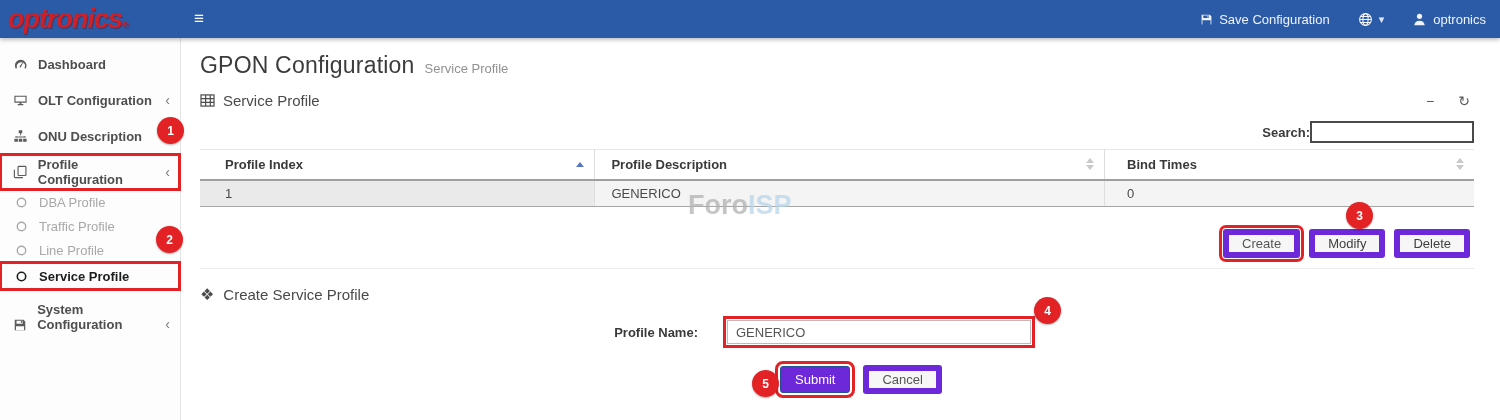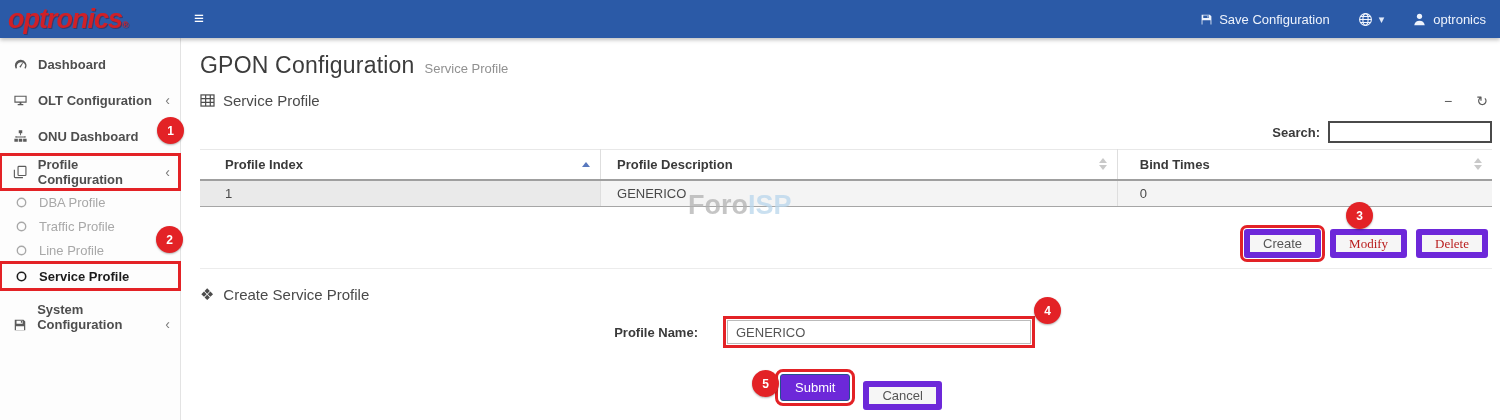--- a/index.html
+++ b/index.html
@@ -16,21 +16,21 @@
   .hamburger { color:#fff; font-size:17px; margin-left:13px; cursor:pointer; }
   .nav-right { margin-left:auto; display:flex; align-items:center; gap:28px; padding-right:14px;
     color:#eef3fc; font-size:13px; }
   .nav-item { display:flex; align-items:center; gap:6px; cursor:pointer; }
   .nav-item svg { display:block; }
   .caret { font-size:11px; color:#dfe8f8; }
 
   
   .layout { display:flex; height:382px; }
   .sidebar { width:181px; background:#fdfdfd; border-right:1px solid #e3e3e3; padding-top:8px; }
-  .main { flex:1; padding:0 8px 0 19px; position:relative; }
+  .main { flex:1; padding:0 26px 0 19px; position:relative; }
 
   
   .side-item { display:flex; align-items:center; height:36px; padding:0 10px 0 12px;
     font-size:13px; font-weight:bold; color:#4e4e4e; cursor:pointer; }
   .side-item .ico { width:17px; margin-right:9px; color:#5b5b5b; display:flex; justify-content:center; }
   .side-item .chev { margin-left:auto; color:#7a7a7a; font-size:14px; font-weight:normal; }
   .side-sub { display:flex; align-items:center; height:24px; padding:0 10px 0 14px;
     font-size:13px; color:#a8a8a8; cursor:pointer; }
   .side-sub .ico { width:15px; margin-right:10px; display:flex; justify-content:center; }
   .side-sub.active { color:#1c1c1c; font-weight:bold; height:28px; }
@@ -42,21 +42,21 @@
   .page-subtitle { font-size:13px; color:#919191; margin-left:10px; }
 
   
   .panel-head { margin-top:13px; display:flex; align-items:center; }
   .panel-head .ico { margin-right:8px; color:#4c4c4c; display:flex; }
   .panel-title { font-size:15px; color:#4a4a4a; }
   .panel-tools { margin-left:auto; display:flex; gap:24px; color:#5a5a5a; font-size:14px; padding-right:4px; }
   .tool { cursor:pointer; line-height:1; }
 
   
-  .search-row { margin-top:12px; display:flex; justify-content:flex-end; align-items:center; gap:8px; }
+  .search-row { margin-top:12px; display:flex; justify-content:flex-end; align-items:center; }
   .search-label { font-size:13px; font-weight:bold; color:#3a3a3a; }
   .search-input { width:164px; height:22px; border:2px solid #4a4a4a; background:#fff; padding:0 5px; font-size:12px; }
 
   
   table.grid { width:100%; border-collapse:collapse; margin-top:6px; border-top:1px solid #e8e8e8; }
   table.grid th { height:30px; font-size:13px; font-weight:bold; color:#3a3a3a; text-align:left;
     padding:0 10px 0 25px; border-bottom:2px solid #9f9f9f; cursor:pointer; }
   table.grid th .th-flex { display:flex; align-items:center; }
   table.grid th .sorter { margin-left:auto; display:flex; flex-direction:column; gap:2px; }
   table.grid td { height:27px; font-size:13px; color:#4a4a4a; padding:0 10px 0 25px;
@@ -69,36 +69,36 @@
   .tri-up { width:0; height:0; border-left:4px solid transparent; border-right:4px solid transparent;
     border-bottom:5px solid #5878be; }
   .tri-up.dim { border-bottom-color:#c9c9c9; }
   .tri-down.dim { width:0; height:0; border-left:4px solid transparent; border-right:4px solid transparent;
     border-top:5px solid #c9c9c9; }
 
   
   .actions { margin-top:22px; display:flex; justify-content:flex-end; gap:9px; padding-right:4px; }
   .btn { height:29px; padding:0 13px; font-size:13px; border:6px solid #6d28d9; border-radius:3px;
     background:#f6f6f6; color:#555; cursor:pointer; font-family:"Liberation Sans", sans-serif; }
-  .btn.dim { color:#b91c1c;font-family:Liberation Serif, serif; }
+  .btn.dim { color:#404040; }
   .sep { margin-top:10px; border-top:1px solid #ececec; }
 
   
   .section2-head { margin-top:16px; display:flex; align-items:center; }
   .section2-head .ico { margin-right:9px; color:#4c4c4c; font-size:16px; }
   .form-row { margin-top:16px; display:flex; align-items:center;gap:7px; }
   .form-label { width:520px; text-align:right; font-size:13px; font-weight:bold; color:#3a3a3a; padding-right:22px; }
   .pname-input { width:304px; height:24px; border:1px solid #bbb; padding:0 8px; font-size:13px; color:#555;
     outline:3px solid #e32226; outline-offset:1px; }
   .submit-row { margin-top:21px; display:flex; align-items:center; }
   .submit-spacer { width:580px; }
   .btn-submit { height:27px; padding:0 14px; font-size:13px; border:1px solid #24508f; border-radius:3px;
     background:#6d28d9; color:#fff; cursor:pointer; outline:3px solid #e32226; outline-offset:2px;
     font-family:"Liberation Sans", sans-serif; }
-  .btn-cancel { margin-left:13px;margin-top:16px; }
+  .btn-cancel { margin-left:13px; }
 
   
   .badge { position:absolute; width:27px; height:27px; border-radius:50%; background:#e32226;
     color:#fff; font-size:12px; font-weight:bold; display:flex; align-items:center; justify-content:center;
     box-shadow:0 1px 2px rgba(0,0,0,.3); z-index:20; }
   .outline-create { outline:3px solid #e32226; outline-offset:1px; }
 
   
   .watermark { position:absolute; left:688px; top:190px; font-size:27px; font-weight:bold;
     pointer-events:none; z-index:3; opacity:.75; }
@@ -158,21 +158,21 @@
       </span>
       <span>OLT Configuration</span>
       <span class="chev">‹</span>
     </div>
     <div class="side-item">
       <span class="ico">
         <svg width="15" height="14" viewBox="0 0 16 16" fill="currentColor">
             <path d="M6 1.5h4v3.4H6V1.5zM7.5 4.9h1V7h-1zM2.8 8.6h10.4v1H2.8zM2.3 7.9h1v2h-1zm10.4 0h1v2h-1zM1 11h4v3.5H1V11zm5 0h4v3.5H6V11zm5 0h4v3.5h-4V11z"></path>
           </svg>
       </span>
-      <span>ONU Dashboard</span>
+      <span>ONU Description</span>
       <span class="chev">‹</span>
     </div>
     <div class="side-item annot-outline">
       <span class="ico">
         <svg width="15" height="14" viewBox="0 0 16 16" fill="none" stroke="currentColor" stroke-width="1.3">
             <rect x="5.2" y="1.5" width="9" height="10.5" rx="1"></rect>
             <path d="M10.8 14.5H2a1 1 0 0 1-1-1V5.5"></path>
           </svg>
       </span>
       <span>Profile Configuration</span>

